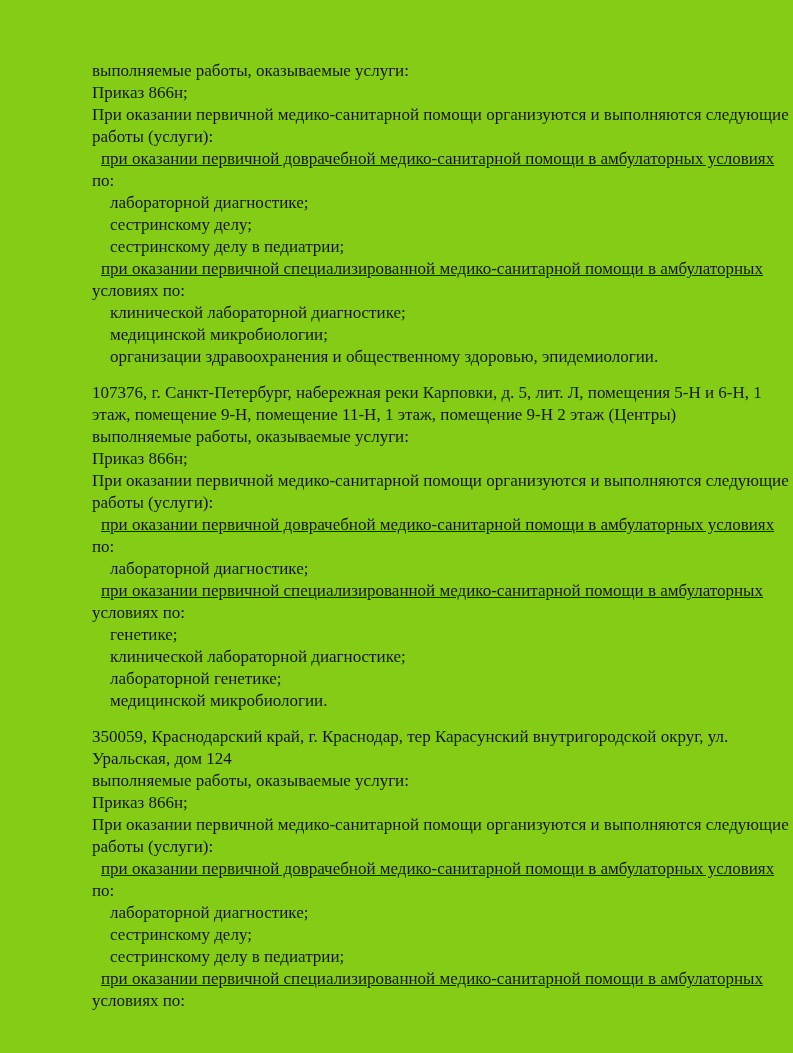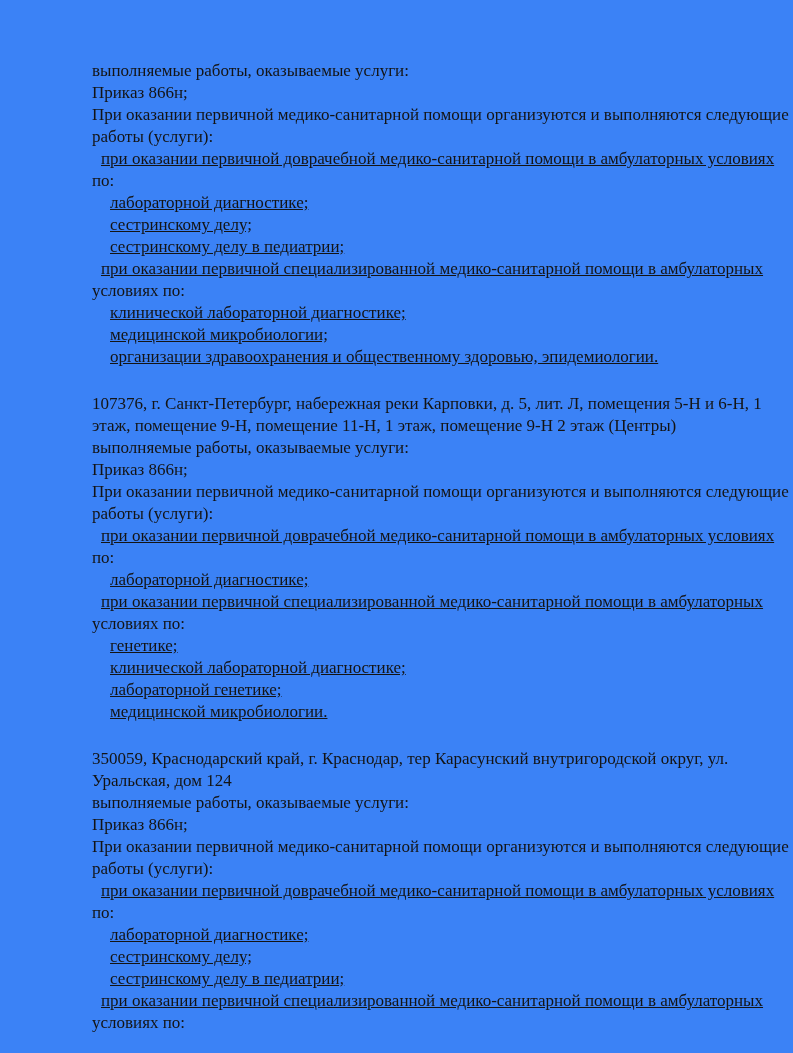--- a/index.html
+++ b/index.html
@@ -8,45 +8,45 @@
   }
   body {
     width: 793px;
     height: 1053px;
     background: #ffffff;
     overflow: hidden;
   }
   .page {
     width: 793px;
     height: 1053px;
-    background: #3b82f6;
+    background: #84cc16;
     box-sizing: border-box;
     position: relative;
   }
   .doc-content {
     position: absolute;
     top: 60px;
     left: 92px;
     right: 6px;
     color: #141414;
     font-family: "Liberation Serif", "DejaVu Serif", serif;
     font-size: 17px;
     line-height: 22px;
     white-space: pre;
   }
   .section {
     margin: 0;
   }
   .section + .section {
-    margin-top: 25px;
+    margin-top: 14px;
   }
   .line {
     min-height: 22px;
   }
   .line.indent-1 { padding-left: 9px; text-decoration: underline; }
-  .line.indent-2 { padding-left: 18px; text-decoration: underline; }
+  .line.indent-2 { padding-left: 18px; }
 </style>
 </head>
 <body>
 
 <div class="page">
   <div class="doc-content" id="doc-content" style="color: rgb(20, 20, 20);"><div class="section"><div class="line indent-0">выполняемые работы, оказываемые услуги:</div><div class="line indent-0">Приказ 866н;</div><div class="line indent-0">При оказании первичной медико-санитарной помощи организуются и выполняются следующие</div><div class="line indent-0">работы (услуги):</div><div class="line indent-1">при оказании первичной доврачебной медико-санитарной помощи в амбулаторных условиях</div><div class="line indent-0">по:</div><div class="line indent-2">лабораторной диагностике;</div><div class="line indent-2">сестринскому делу;</div><div class="line indent-2">сестринскому делу в педиатрии;</div><div class="line indent-1">при оказании первичной специализированной медико-санитарной помощи в амбулаторных</div><div class="line indent-0">условиях по:</div><div class="line indent-2">клинической лабораторной диагностике;</div><div class="line indent-2">медицинской микробиологии;</div><div class="line indent-2">организации здравоохранения и общественному здоровью, эпидемиологии.</div></div><div class="section"><div class="line indent-0">107376, г. Санкт-Петербург, набережная реки Карповки, д. 5, лит. Л, помещения 5-Н и 6-Н, 1</div><div class="line indent-0">этаж, помещение 9-Н, помещение 11-Н, 1 этаж, помещение 9-Н 2 этаж (Центры)</div><div class="line indent-0">выполняемые работы, оказываемые услуги:</div><div class="line indent-0">Приказ 866н;</div><div class="line indent-0">При оказании первичной медико-санитарной помощи организуются и выполняются следующие</div><div class="line indent-0">работы (услуги):</div><div class="line indent-1">при оказании первичной доврачебной медико-санитарной помощи в амбулаторных условиях</div><div class="line indent-0">по:</div><div class="line indent-2">лабораторной диагностике;</div><div class="line indent-1">при оказании первичной специализированной медико-санитарной помощи в амбулаторных</div><div class="line indent-0">условиях по:</div><div class="line indent-2">генетике;</div><div class="line indent-2">клинической лабораторной диагностике;</div><div class="line indent-2">лабораторной генетике;</div><div class="line indent-2">медицинской микробиологии.</div></div><div class="section"><div class="line indent-0">350059, Краснодарский край, г. Краснодар, тер Карасунский внутригородской округ, ул.</div><div class="line indent-0">Уральская, дом 124</div><div class="line indent-0">выполняемые работы, оказываемые услуги:</div><div class="line indent-0">Приказ 866н;</div><div class="line indent-0">При оказании первичной медико-санитарной помощи организуются и выполняются следующие</div><div class="line indent-0">работы (услуги):</div><div class="line indent-1">при оказании первичной доврачебной медико-санитарной помощи в амбулаторных условиях</div><div class="line indent-0">по:</div><div class="line indent-2">лабораторной диагностике;</div><div class="line indent-2">сестринскому делу;</div><div class="line indent-2">сестринскому делу в педиатрии;</div><div class="line indent-1">при оказании первичной специализированной медико-санитарной помощи в амбулаторных</div><div class="line indent-0">условиях по:</div></div></div>
 </div>
 
 </body></html>

